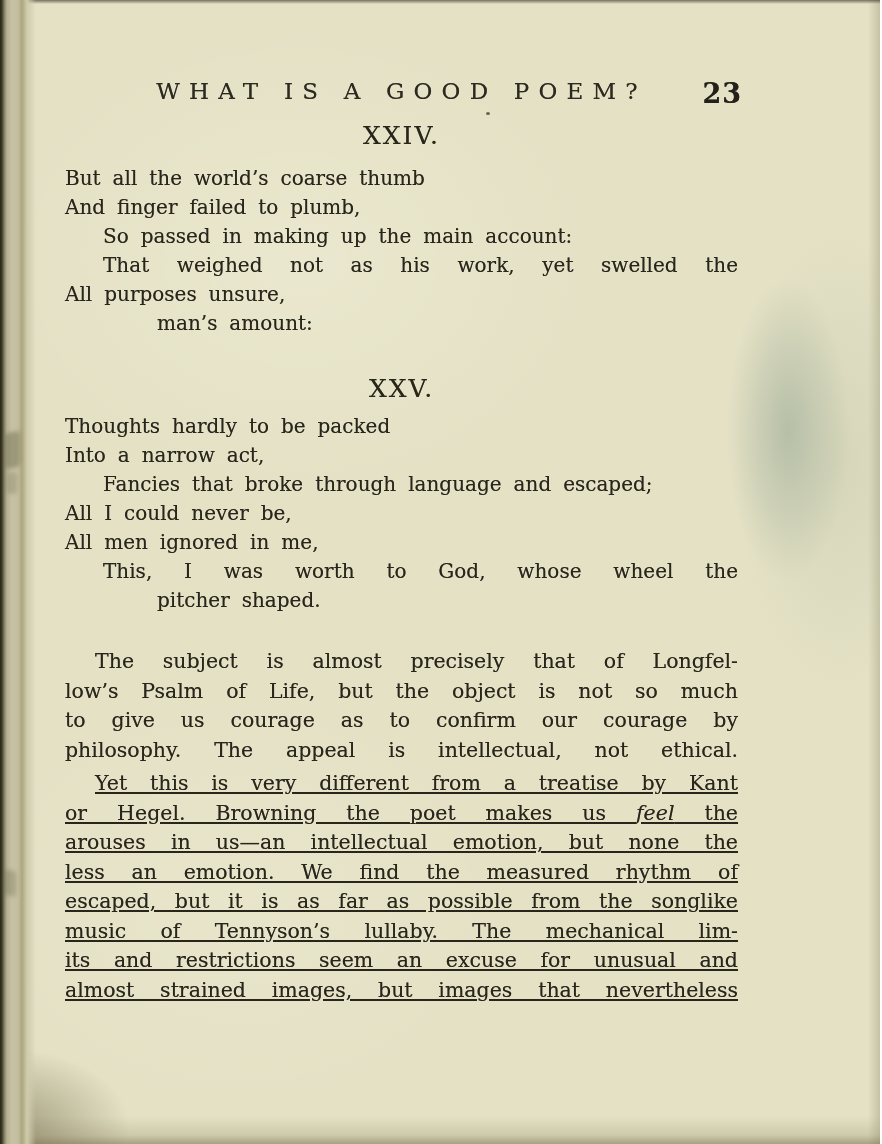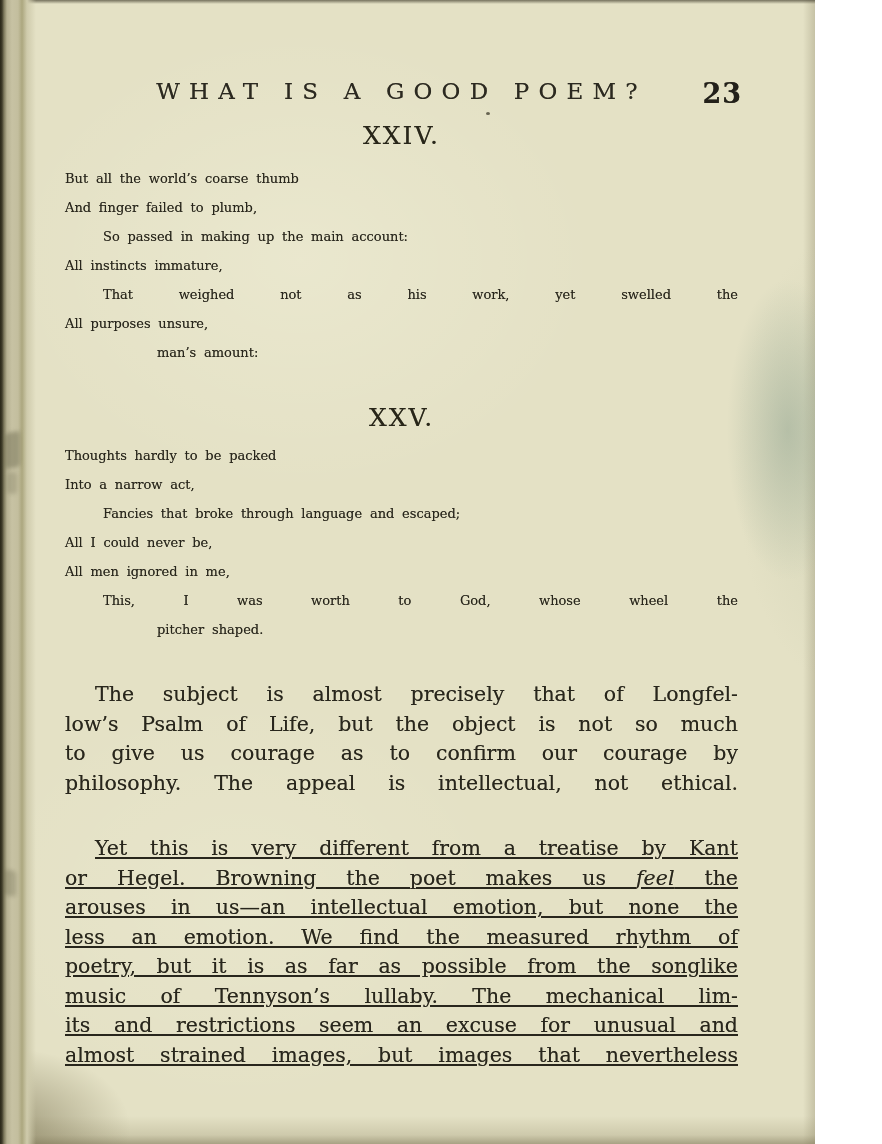--- a/index.html
+++ b/index.html
@@ -1,20 +1,20 @@
 <!DOCTYPE html>
 <html><head>
 <meta charset="utf-8">
 <style>
   html, body { margin: 0; padding: 0; }
   body { width: 882px; height: 1144px; }
 
   .scan {
     position: relative;
-    width: 815px;
+    width: 880px;
     height: 1144px;
     overflow: hidden;
     font-family: "DejaVu Serif", "Liberation Serif", serif;
     background:
       
       radial-gradient(ellipse 85px 210px at 788px 430px, rgba(150,168,148,0.55), rgba(150,168,148,0.0) 72%),
       radial-gradient(ellipse 140px 300px at 840px 460px, rgba(170,180,150,0.25), rgba(170,180,150,0.0) 75%),
       
       radial-gradient(ellipse 420px 330px at 300px 260px, rgba(255,255,238,0.22), transparent 70%),
       radial-gradient(ellipse 380px 300px at 240px 900px, rgba(255,255,238,0.14), transparent 70%),
@@ -66,36 +66,36 @@
     font-weight: bold; font-size: 27px; letter-spacing: 1px; color: #23211a;
   }
 
   .section-heading {
     text-align: center; font-size: 25px; letter-spacing: 2px;
     color: #282619;
   }
   .heading-xxiv { margin-top: 12px; height: 32px; line-height: 32px; text-align: center; }
   .heading-xxv  { margin-top: 36px; height: 30px; line-height: 30px; }
 
-  .stanza { font-size: 13px; line-height: 29px; }
+  .stanza { font-size: 20px; line-height: 29px; }
   .stanza-xxiv { margin-top: 12px; }
   .stanza-xxv  { margin-top: 8px; }
   .poem-line { word-spacing: 0.28em; white-space: nowrap; }
   .ind1 { padding-left: 38px; }
   .ind2 { padding-left: 92px; }
   .just {
     white-space: normal; word-spacing: normal;
     text-align: justify; text-align-last: justify;
   }
 
   .para { font-size: 20.5px; line-height: 29.5px; }
   .para-1 { margin-top: 32px; }
   .para-2 { margin-top: 4px; text-decoration: underline; }
   .prose-line { text-align: justify; text-align-last: justify; }
-  .first-indent { text-indent: 30px; margin-top: 36px; }
+  .first-indent { text-indent: 30px; }
   .ital { font-style: italic; }
 </style>
 </head>
 <body>
 
 <div class="scan">
 
   <div class="binding"></div>
   <div class="crease crease-a"></div>
   <div class="crease crease-b"></div>
@@ -108,21 +108,20 @@
       <div class="running-title">WHAT IS A GOOD POEM?</div>
       <div class="page-number">23</div>
     </div>
 
     <div class="section-heading heading-xxiv">XXIV.</div>
 
     <div class="stanza stanza-xxiv">
       <div class="poem-line">But all the world’s coarse thumb</div>
       <div class="poem-line">And finger failed to plumb,</div>
       <div class="poem-line ind1">So passed in making up the main account:</div>
-      <div class="poem-line">All instincts immature,</div>
       <div class="poem-line ind1 just">That weighed not as his work, yet swelled the</div>
       <div class="poem-line">All purposes unsure,</div>
       <div class="poem-line ind2">man’s amount:</div>
     </div>
 
     <div class="section-heading heading-xxv">XXV.</div>
 
     <div class="stanza stanza-xxv">
       <div class="poem-line">Thoughts hardly to be packed</div>
       <div class="poem-line">Into a narrow act,</div>
@@ -138,20 +137,20 @@
       <div class="prose-line">low’s Psalm of Life, but the object is not so much</div>
       <div class="prose-line">to give us courage as to confirm our courage by</div>
       <div class="prose-line">philosophy. The appeal is intellectual, not ethical.</div>
     </div>
 
     <div class="para para-2">
       <div class="prose-line first-indent">Yet this is very different from a treatise by Kant</div>
       <div class="prose-line"><span>or Hegel. Browning the poet makes us </span><span class="ital">feel</span><span> the</span></div>
       <div class="prose-line">arouses in us—an intellectual emotion, but none the</div>
       <div class="prose-line">less an emotion. We find the measured rhythm of</div>
-      <div class="prose-line">poetry, but it is as far as possible from the songlike</div>
+      <div class="prose-line">escaped, but it is as far as possible from the songlike</div>
       <div class="prose-line">music of Tennyson’s lullaby. The mechanical lim-</div>
       <div class="prose-line">its and restrictions seem an excuse for unusual and</div>
       <div class="prose-line">almost strained images, but images that nevertheless</div>
     </div>
 
   </div>
 </div>
 
 </body></html>

